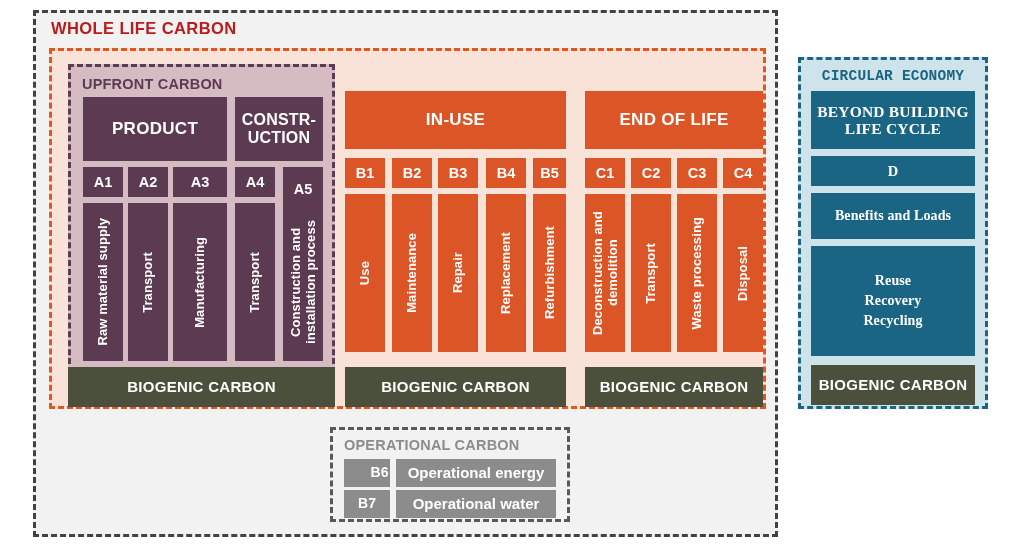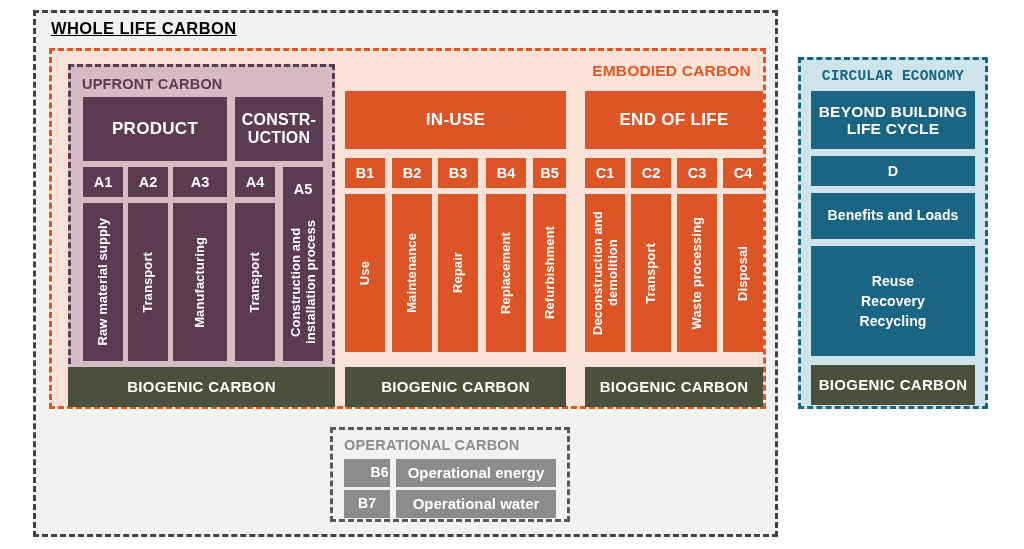--- a/index.html
+++ b/index.html
@@ -11,21 +11,21 @@
   }
   .stage{position:relative;width:1024px;height:549px;}
 
   
   .wlc{
     position:absolute;left:33px;top:10px;width:745px;height:527px;
     border:3px dashed #3f4246;background:#f2f2f2;box-sizing:border-box;
   }
   .wlc-title{
     position:absolute;left:51px;top:19px;
-    font-size:16.5px;font-weight:bold;color:#000000;letter-spacing:.4px;text-decoration:underline;
+    font-size:16.5px;font-weight:bold;color:#b91c1c;letter-spacing:.4px;
   }
 
   .embodied{
     position:absolute;left:49px;top:48px;width:717px;height:361px;
     border:3px dashed #e2561f;background:#f9e2d7;box-sizing:border-box;
   }
   .embodied-title{
     position:absolute;right:12px;top:11px;
     font-size:15.5px;font-weight:bold;color:#e2561f;letter-spacing:.2px;
   }
@@ -58,21 +58,21 @@
   }
 
   
   .blk{
     position:absolute;box-sizing:border-box;
     display:flex;align-items:center;justify-content:center;
     color:#ffffff;font-weight:bold;text-align:center;line-height:1.12;
   }
   .purple{background:#5c3a52;}
   .orange{background:#dc5526;}
-  .teal{background:#1a6583;}
+  .teal{background:#1a6583;font-family:Liberation Serif, serif;}
   .olive{background:#4b503c;}
   .grey{background:#8c8c8c;}
 
   .head{font-size:17px;letter-spacing:.3px;}
   .head-sm{font-size:16px;letter-spacing:.2px;}
   .code{font-size:14.5px;}
   .vert{
     writing-mode:vertical-rl;transform:rotate(180deg);
     font-size:13px;font-weight:bold;letter-spacing:.1px;line-height:1.18;
   }
@@ -84,21 +84,20 @@
 </style>
 </head>
 <body>
 
 <div class="stage">
 
   <div class="wlc"></div>
   <div class="wlc-title">WHOLE LIFE CARBON</div>
 
   <div class="embodied">
-    <div class="embodied-title">EMBODIED CARBON</div>
 
     <div class="upfront">
       <div class="upfront-title">UPFRONT CARBON</div>
 
       <div class="blk purple head" style="left:12px;top:30px;width:144px;height:64px;">PRODUCT</div>
 
       <div class="blk purple head-sm" style="left:164px;top:30px;width:88px;height:64px;flex-direction:column;">
         <span>CONSTR-</span>
         <span>UCTION</span>
       </div>

